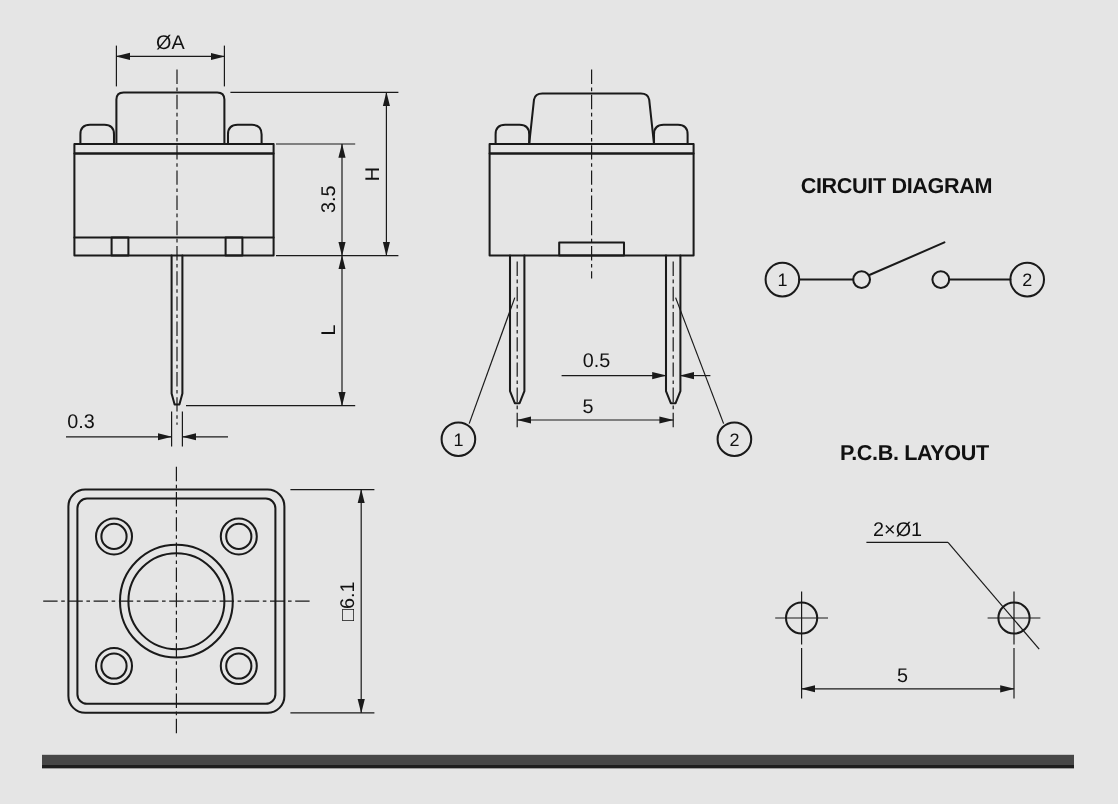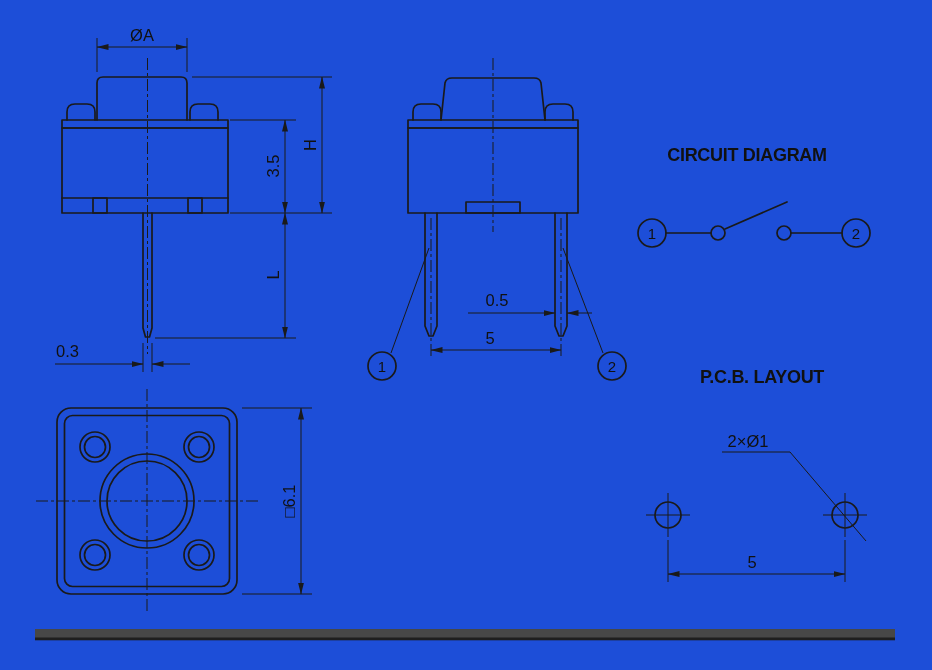--- a/index.html
+++ b/index.html
@@ -1,16 +1,16 @@
 <!DOCTYPE html>
 <html><head>
 <meta charset="utf-8">
 <style>
   html,body{margin:0;padding:0;background:#ffffff;}
-  .stage{position:relative;width:932px;height:670px;background:#1d4ed8;overflow:hidden;}
+  .stage{position:relative;width:932px;height:670px;background:#e5e5e5;overflow:hidden;}
   svg{display:block;}
   .ln{stroke:#1a1a1a;stroke-width:1.7;fill:none;stroke-linejoin:round;stroke-linecap:round;}
   .thin{stroke:#1a1a1a;stroke-width:1;fill:none;}
   .dim{stroke:#1a1a1a;stroke-width:1;fill:none;}
   .cl{stroke:#1a1a1a;stroke-width:1;fill:none;stroke-dasharray:12 3 3 3;}
   text{font-family:"Liberation Sans",sans-serif;fill:#111;}
   .t{font-size:16.5px;}
   .title{font-size:18px;font-weight:bold;letter-spacing:-0.3px;}
   .num{font-size:15px;}
 </style>

